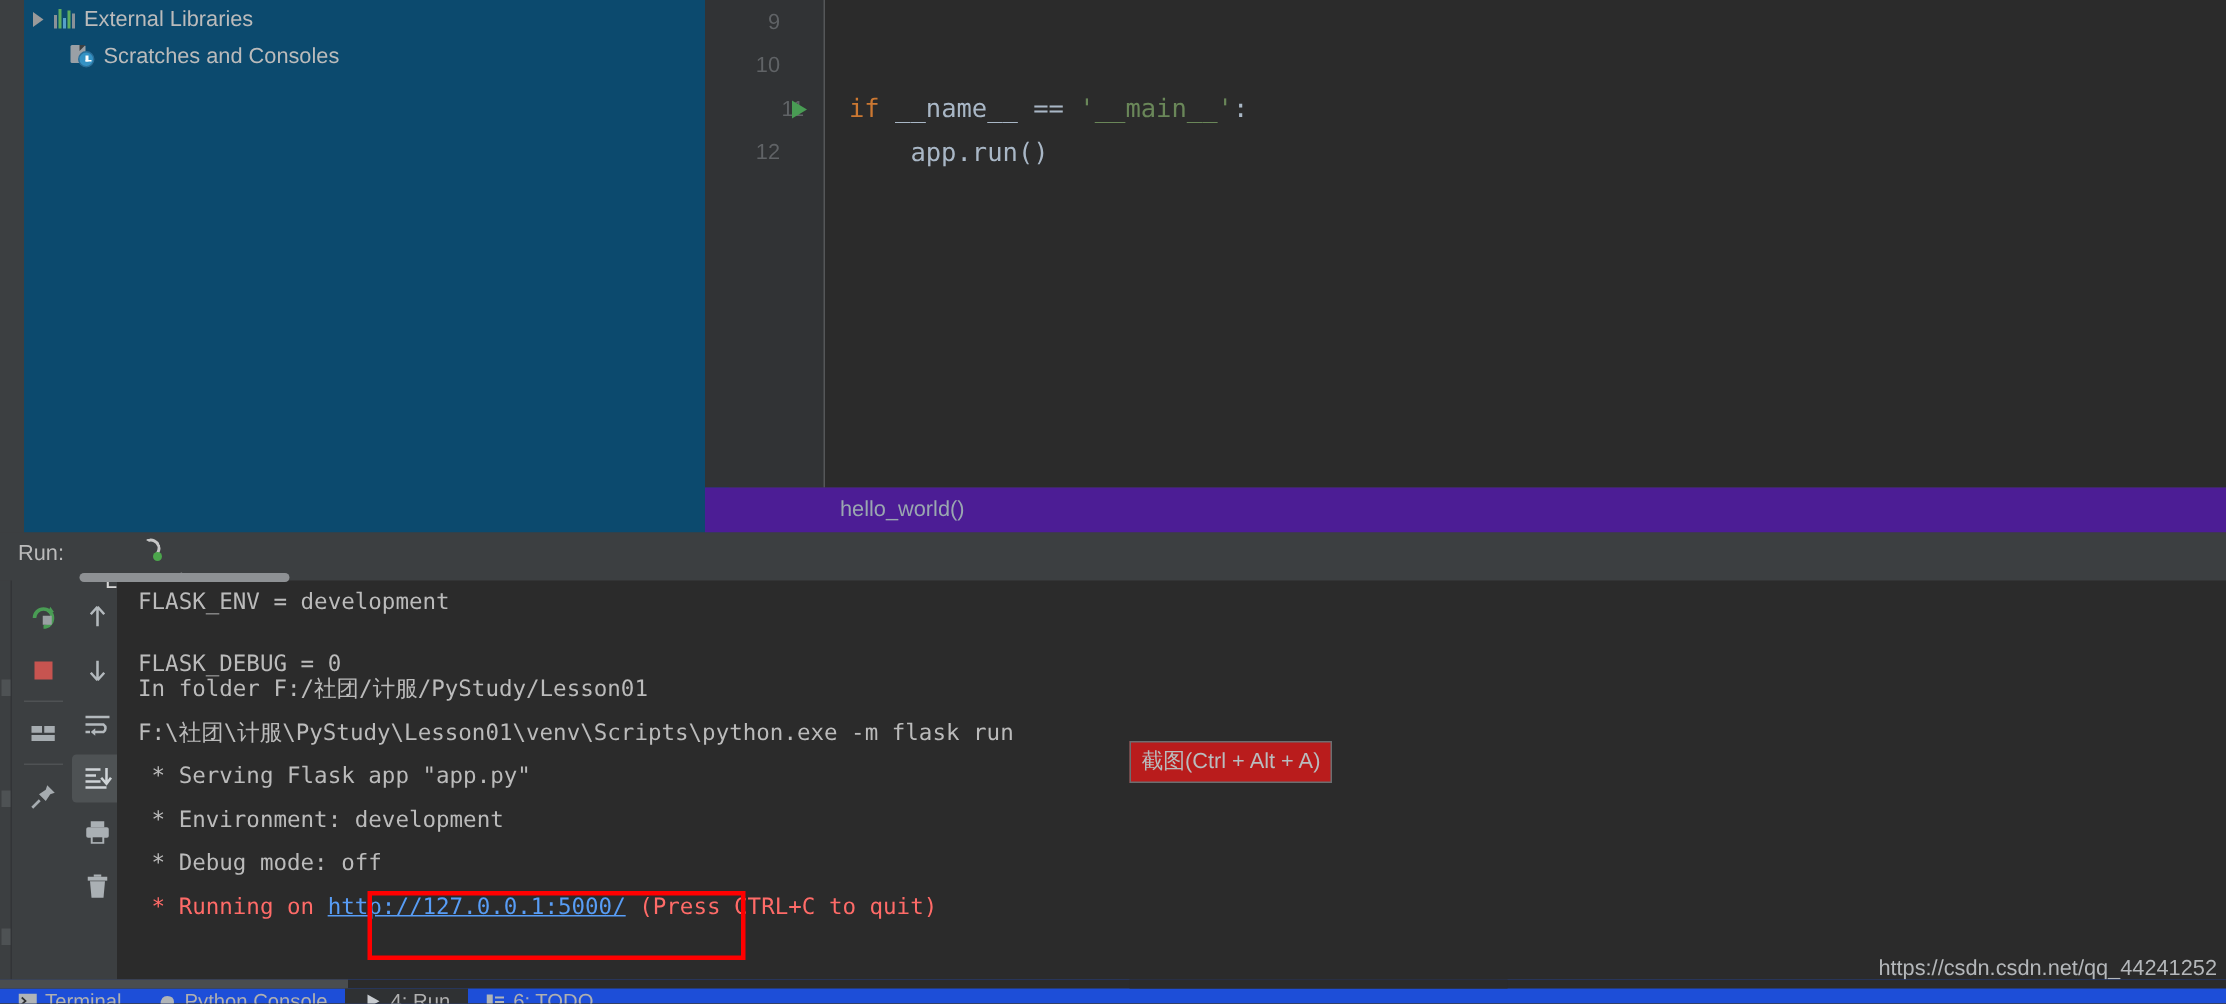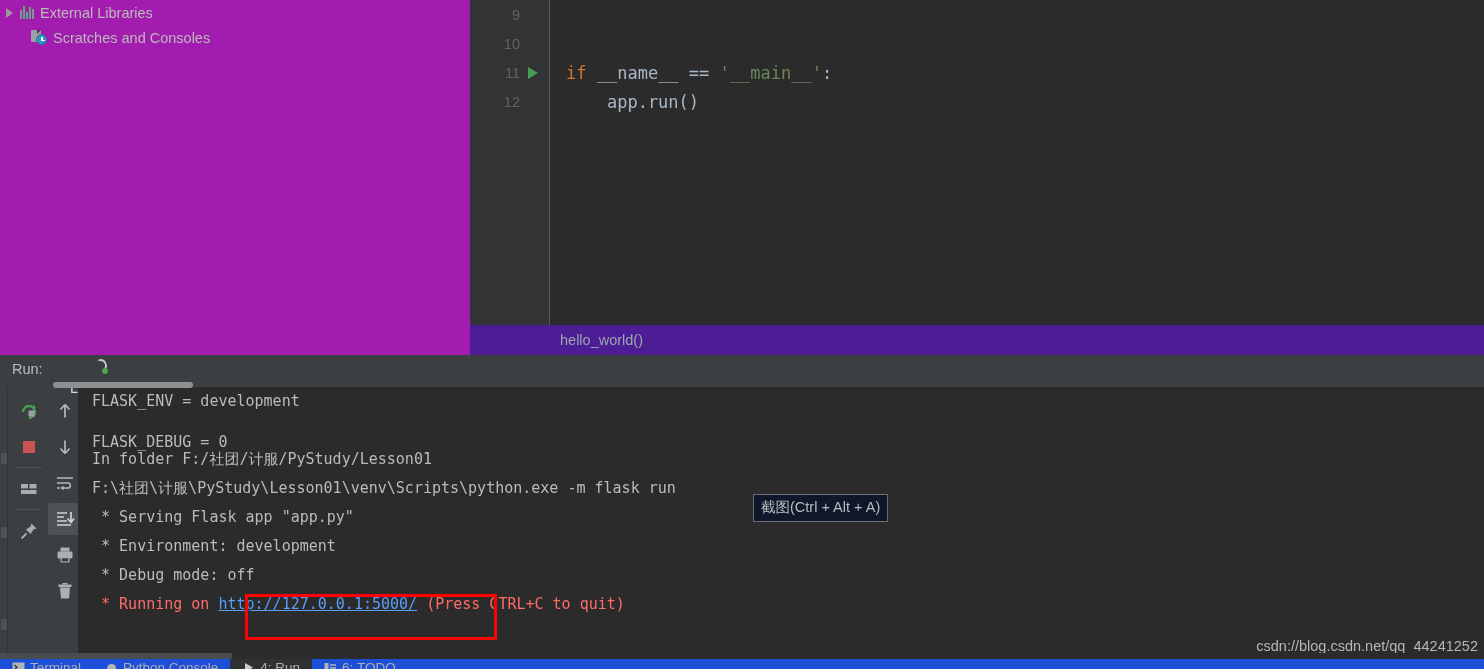--- a/index.html
+++ b/index.html
@@ -9,22 +9,22 @@
     font-family: "Liberation Sans", sans-serif;
     overflow: hidden;
   }
   #app { position: relative; width: 1484px; height: 669px; }
 
   
   .top-region { position: absolute; left: 0; top: 0; width: 1484px; height: 355px; }
 
   
   .project-panel {
-    position: absolute; left: 0; top: 0; width: 470px; height: 355px;
-    background: #a21caf;
+    position: absolute; left: 16px; top: 0; width: 470px; height: 355px;
+    background: #0c4a6e;
   }
   .tree-row {
     position: relative; height: 25px;
     display: flex; align-items: center;
     color: #bbbbbb; font-size: 14.5px;
     white-space: nowrap;
   }
   .tree-row.r1 { top: 0px; padding-left: 6px; }
   .tree-row.r2 { top: 0px; padding-left: 31px; }
 
@@ -185,21 +185,21 @@
     font-size: 15px; white-space: pre; color: #bbbbbb;
   }
   .cline.red { color: #ff6b68; }
   .curl {
     color: #589df6; text-decoration: underline; text-align: center;
   }
 
   
   .tooltip {
     position: absolute; left: 753px; top: 494px;
-    background: #0f172a; color: #b9bcbe;
+    background: #b91c1c; color: #b9bcbe;
     font-size: 14.5px; padding: 3px 7px 4px 7px;
     border: 1px solid #6b6e70;
     white-space: nowrap;
   }
 
   
   .red-box {
     position: absolute; left: 245px; top: 594px;
     width: 252px; height: 46px;
     border: 3px solid #ff0000;
@@ -270,21 +270,21 @@
 
       <div class="line" style="top:0px;">
         <span class="lnum" style="left:0;top:0;">9</span>
       </div>
 
       <div class="line" style="top:29px;">
         <span class="lnum" style="left:0;top:0;">10</span>
       </div>
 
       <div class="line" style="top:58px;">
-        <span class="lnum" style="left:0;top:0;">11</span>
+        <span class="lnum" style="left:16px;top:0;">11</span>
         <span class="runmark" style="top:9px;"></span>
         <span class="code-line" style="left:96px;"><span class="kw">if</span><span class="ident"> __name__ </span><span class="op">== </span><span class="str">'__main__'</span><span class="op">:</span></span>
       </div>
 
       <div class="line" style="top:87px;">
         <span class="lnum" style="left:0;top:0;">12</span>
         <span class="code-line" style="left:96px;">    app.run()</span>
       </div>
 
     </div>
@@ -415,21 +415,21 @@
       <div class="cline red" style="top:208px;"><span> * Running on </span><span class="curl">http://127.0.0.1:5000/</span><span> (Press CTRL+C to quit)</span></div>
     </div>
   </div>
 
   <div class="hscroll"></div>
 
   <div class="tooltip">截图(Ctrl + Alt + A)</div>
 
   <div class="red-box"></div>
 
-  <div class="watermark">csdn://blog.csdn.net/qq_44241252</div>
+  <div class="watermark">https://csdn.csdn.net/qq_44241252</div>
 
   <div class="status-bar">
     <div class="status-strip-top"></div>
     <div class="seg-tabbg"></div>
     <div class="seg-tabbg2"></div>
     <div class="sb-items">
       <div class="sb-item">
         <span class="sb-ic">
           <svg width="13" height="13" viewBox="0 0 13 13">
               <rect x="0.5" y="1.5" width="12" height="9.5" fill="#b0b4b7"></rect>

